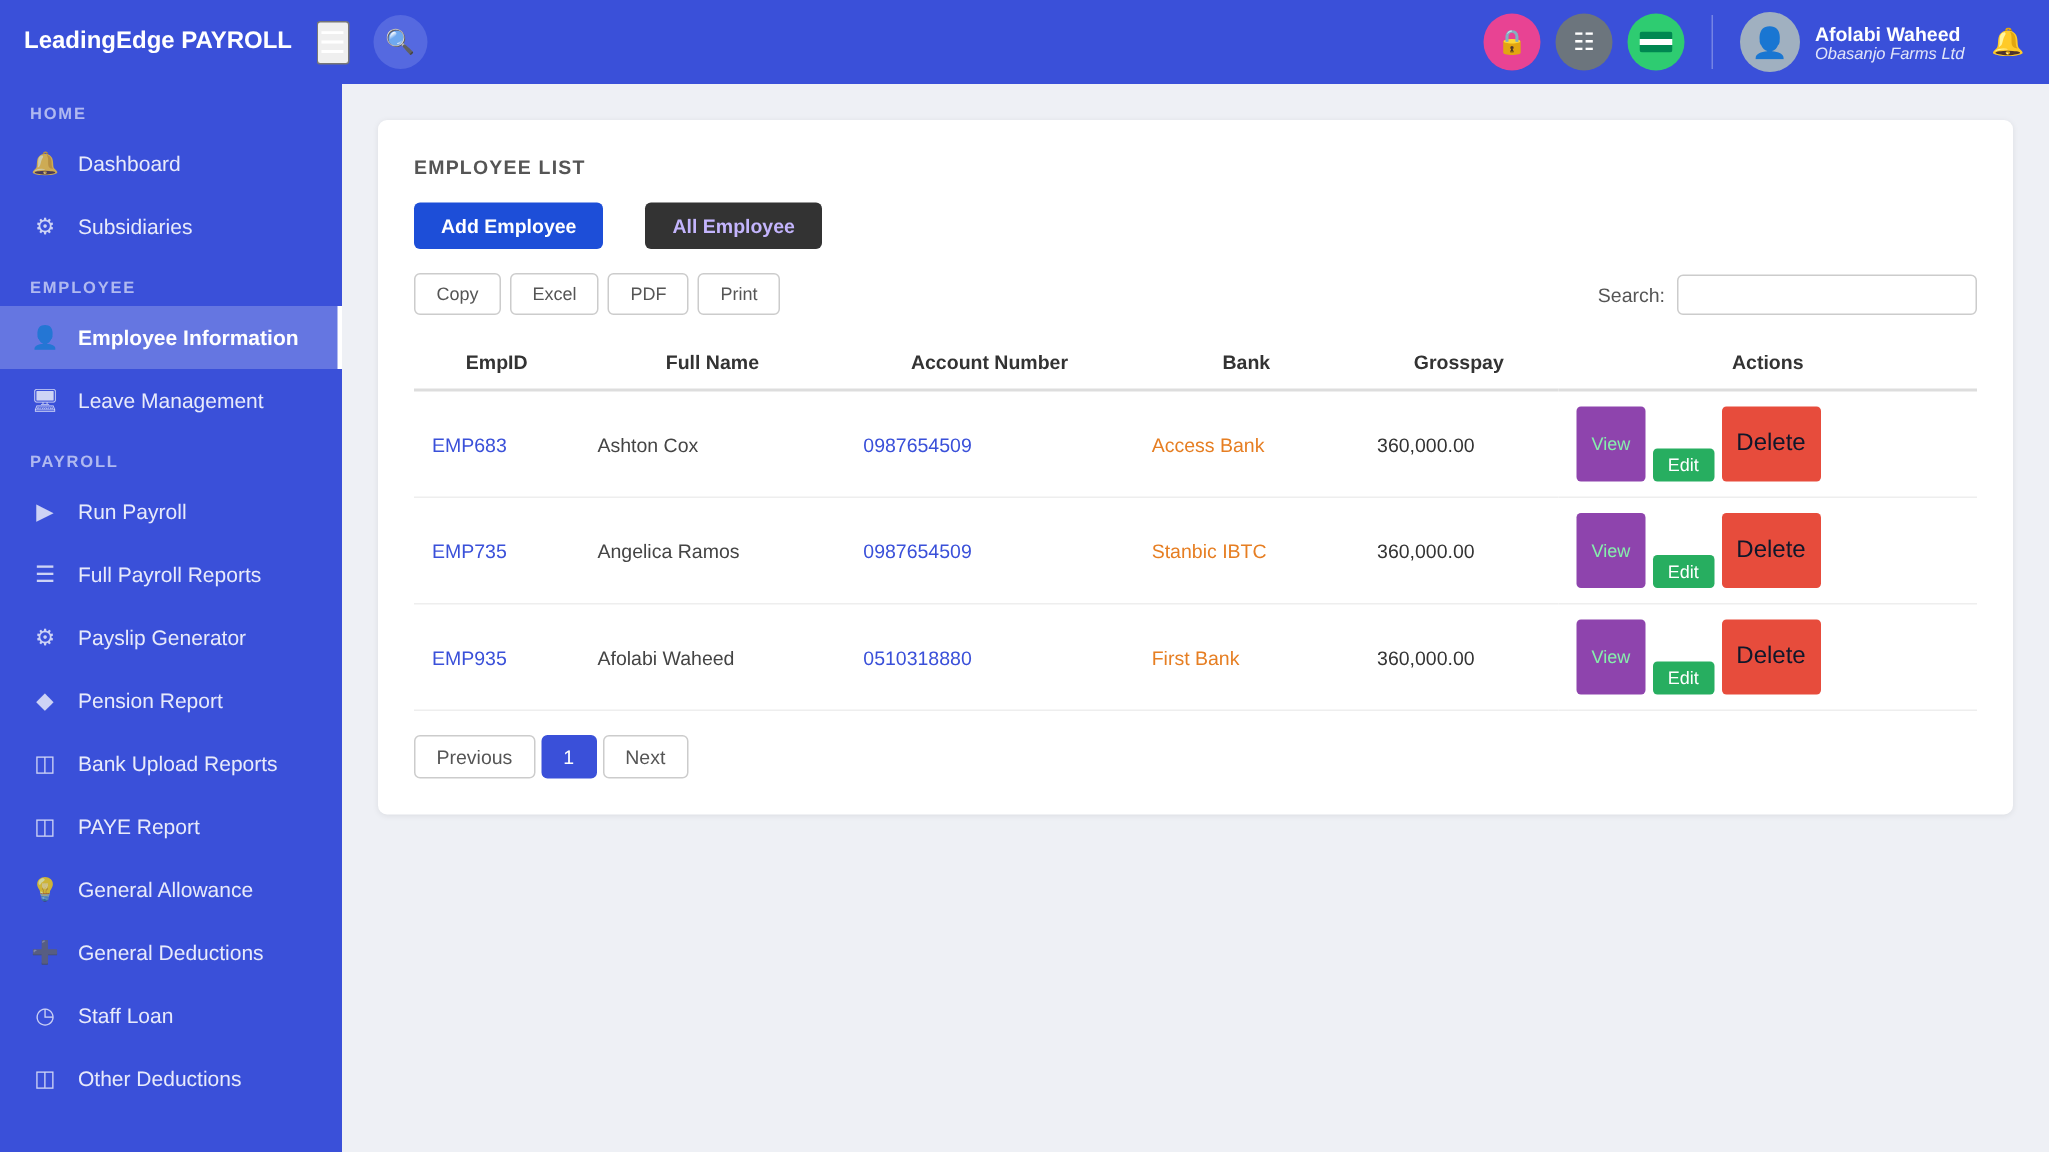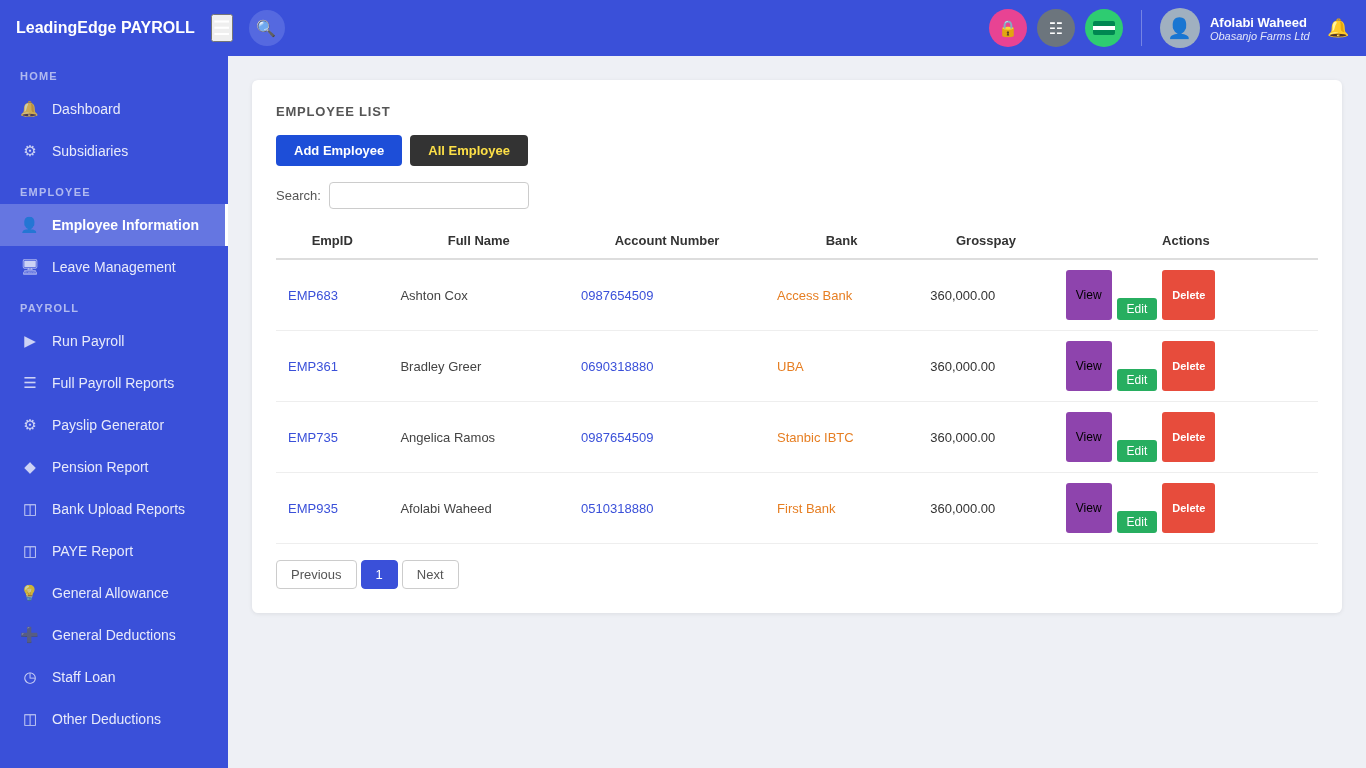--- a/index.html
+++ b/index.html
@@ -170,21 +170,21 @@
     }
     .btn {
       padding: 8px 18px;
       border: none;
       border-radius: 4px;
       cursor: pointer;
       font-size: 13px;
       font-weight: 600;
     }
     .btn-primary { background: #1d4ed8; color: white; }
-    .btn-dark { background: #333; color: #fde047; }
+    .btn-dark { background: #333; color: #c4b5fd; margin-left: 20px; }
     .btn-outline {
       background: white;
       border: 1px solid #ccc;
       color: #555;
       padding: 6px 14px;
       border-radius: 4px;
       cursor: pointer;
       font-size: 12px;
     }
 
@@ -227,23 +227,23 @@
     td {
       padding: 10px 12px;
       color: #444;
     }
     td.emp-id { color: #3a50d9; font-weight: 500; }
     td.acc-num { color: #3a50d9; }
     td.bank { color: #e67e22; }
     td.grosspay { color: #333; }
 
     .action-btns { display: flex; gap: 5px; }
-    .btn-view { background: #8e44ad; color: #000000; padding: 4px 10px; border: none; border-radius: 3px; cursor: pointer; font-size: 12px; }
+    .btn-view { background: #8e44ad; color: #86efac; padding: 4px 10px; border: none; border-radius: 3px; cursor: pointer; font-size: 12px; }
     .btn-edit { background: #27ae60; color: white; padding: 4px 10px; border: none; border-radius: 3px; cursor: pointer; font-size: 12px; margin-top: 28px; }
-    .btn-delete { background: #e74c3c; color: #ffffff; padding: 4px 10px; border: none; border-radius: 3px; cursor: pointer; font-size: 11px; font-weight: bold; }
+    .btn-delete { background: #e74c3c; color: #0f172a; padding: 4px 10px; border: none; border-radius: 3px; cursor: pointer; font-size: 16px; }
 
     .pagination {
       display: flex;
       gap: 4px;
       margin-top: 16px;
       align-items: center;
     }
     .page-btn {
       padding: 6px 14px;
       border: 1px solid #ccc;
@@ -356,20 +356,26 @@
   <main class="main">
     <div class="card">
       <div class="card-title">EMPLOYEE LIST</div>
 
       <div class="btn-row">
         <button class="btn btn-primary">Add Employee</button>
         <button class="btn btn-dark">All Employee</button>
       </div>
 
       <div class="table-toolbar">
+        <div class="table-export-btns">
+          <button class="btn-outline">Copy</button>
+          <button class="btn-outline">Excel</button>
+          <button class="btn-outline">PDF</button>
+          <button class="btn-outline">Print</button>
+        </div>
         <div class="search-row">
           <label class="search-label">Search:</label>
           <input class="search-input" type="text" style="">
         </div>
       </div>
 
       <table>
         <thead>
           <tr>
             <th>EmpID</th>
@@ -379,34 +385,20 @@
             <th>Grosspay</th>
             <th>Actions</th>
           </tr>
         </thead>
         <tbody id="table-body">
         <tr>
       <td class="emp-id">EMP683</td>
       <td>Ashton Cox</td>
       <td class="acc-num">0987654509</td>
       <td class="bank">Access Bank</td>
-      <td class="grosspay">360,000.00</td>
-      <td>
-        <div class="action-btns">
-          <button class="btn-view">View</button>
-          <button class="btn-edit">Edit</button>
-          <button class="btn-delete">Delete</button>
-        </div>
-      </td>
-    </tr>
-            <tr>
-      <td class="emp-id">EMP361</td>
-      <td>Bradley Greer</td>
-      <td class="acc-num">0690318880</td>
-      <td class="bank">UBA</td>
       <td class="grosspay">360,000.00</td>
       <td>
         <div class="action-btns">
           <button class="btn-view">View</button>
           <button class="btn-edit">Edit</button>
           <button class="btn-delete">Delete</button>
         </div>
       </td>
     </tr>
             <tr>

